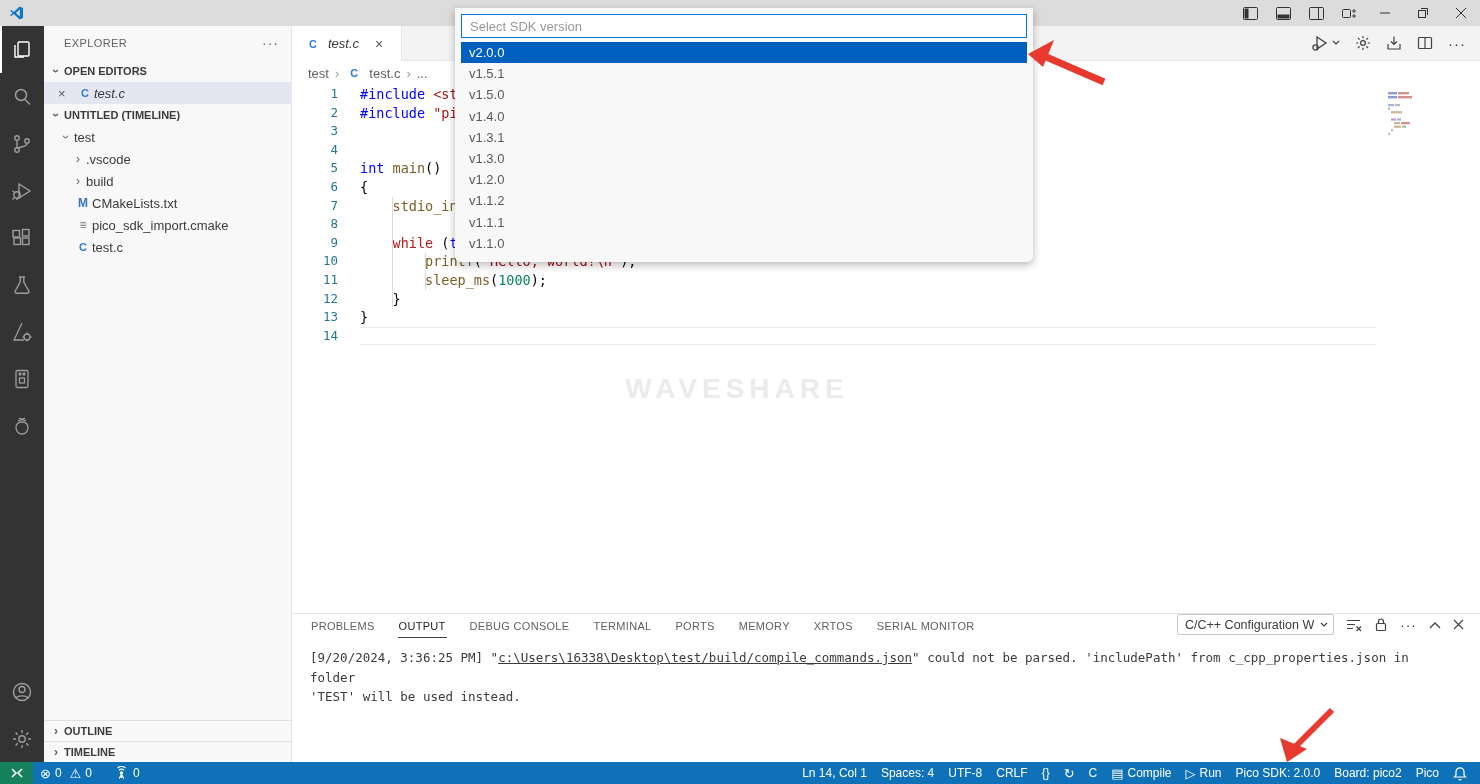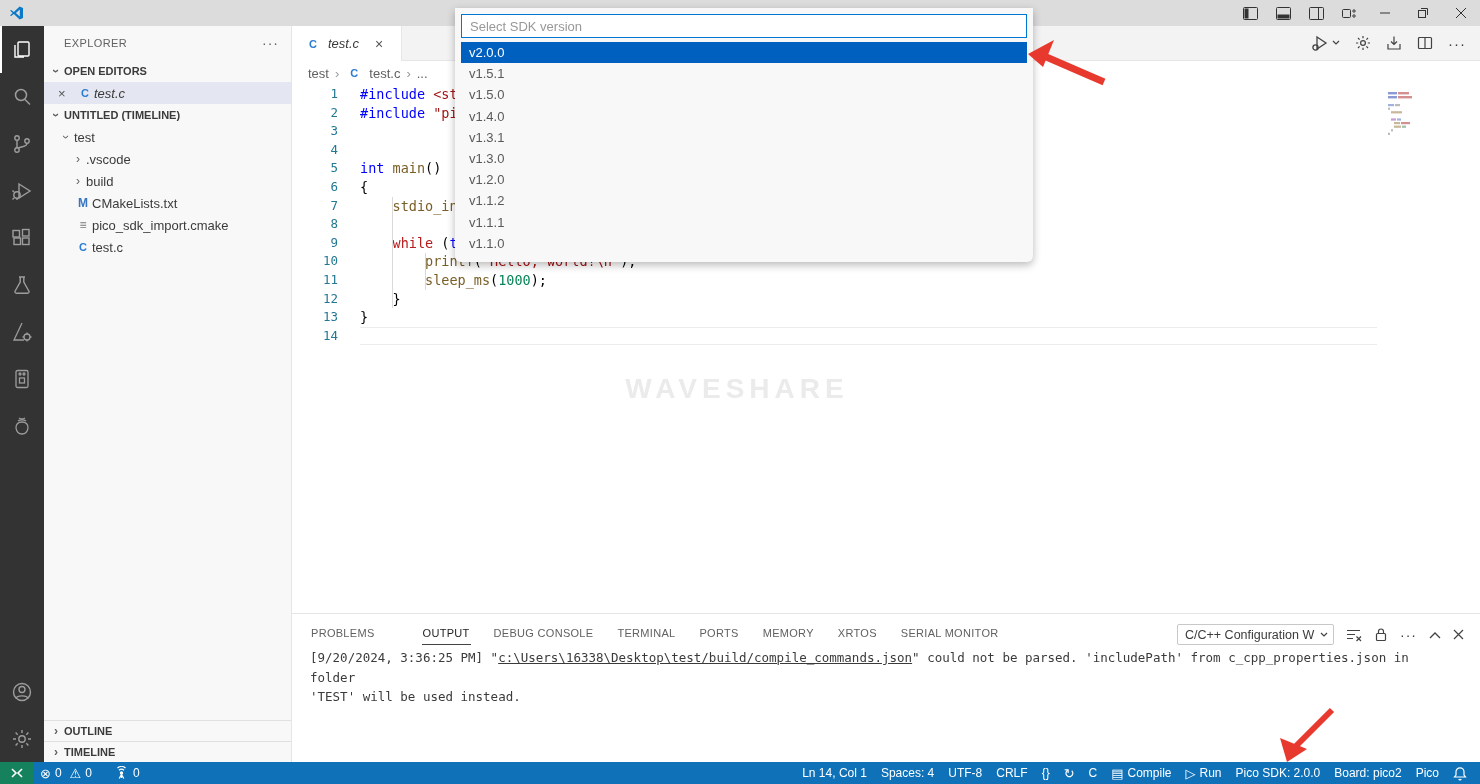--- a/index.html
+++ b/index.html
@@ -63,23 +63,23 @@
   .cur .code { flex:1; margin-right:103px; border-top:1px solid #ececec; border-bottom:1px solid #ececec; }
   .tok-kw { color:#0000ff; } .tok-ctrl { color:#b91c1c; } .tok-str { color:#a31515; }
   .tok-fn { color:#795e26; } .tok-num { color:#098658; } .tok-pl { color:#000000; }
   .iguide { position:absolute; width:1px; background:#d9d9d9; }
   .watermark { position:absolute; top:288px; left:295px; width:300px; text-align:center;
     font-size:28px; font-weight:bold; letter-spacing:5px; color:#ebebeb; font-family:"Liberation Sans",sans-serif; }
   .minimap { position:absolute; top:6px; right:54px; }
 
   
   .panel { height:149px; border-top:1px solid #e5e5e5; display:flex; flex-direction:column; background:#fff; }
-  .panel-head { height:31px; display:flex; align-items:flex-end; padding-left:18px; }
+  .panel-head { height:31px; display:flex; align-items:flex-start; padding-left:18px; }
   .ptab { font-size:11px; letter-spacing:.3px; color:#616161; padding:6px 1px 5px; margin-right:22px; border-bottom:1.5px solid transparent; }
-  .ptab.active { color:#1f1f1f; border-bottom-color:#424242;margin-left:24px; }
+  .ptab.active { color:#1f1f1f; border-bottom-color:#424242; }
   .ph-right { margin-left:auto; display:flex; align-items:center; gap:12px; padding-right:16px; color:#424242; }
   .cfg-select { border:1px solid #c8c8c8; background:#fff; border-radius:2px; height:21px; display:flex; align-items:center; gap:3px; padding:0 5px 0 7px; font-size:12.5px; color:#3b3b3b; }
   .cfg-label { width:132px; white-space:nowrap; overflow:hidden; }
   .panel-body { padding:3px 20px 0 18px; font-family:"DejaVu Sans Mono","Liberation Mono",monospace; font-size:12.5px; line-height:19.5px; color:#3b3b3b; }
   .out-link { text-decoration:underline; }
 
   
   .statusbar { height:22px; background:#0f72b8; color:#fff; display:flex; align-items:center; font-size:12px; }
   .remote { width:33px; height:22px; background:#16825d; display:flex; align-items:center; justify-content:center; flex:none; }
   .s-item { padding:0 7px; display:flex; align-items:center; gap:4px; height:22px; }

